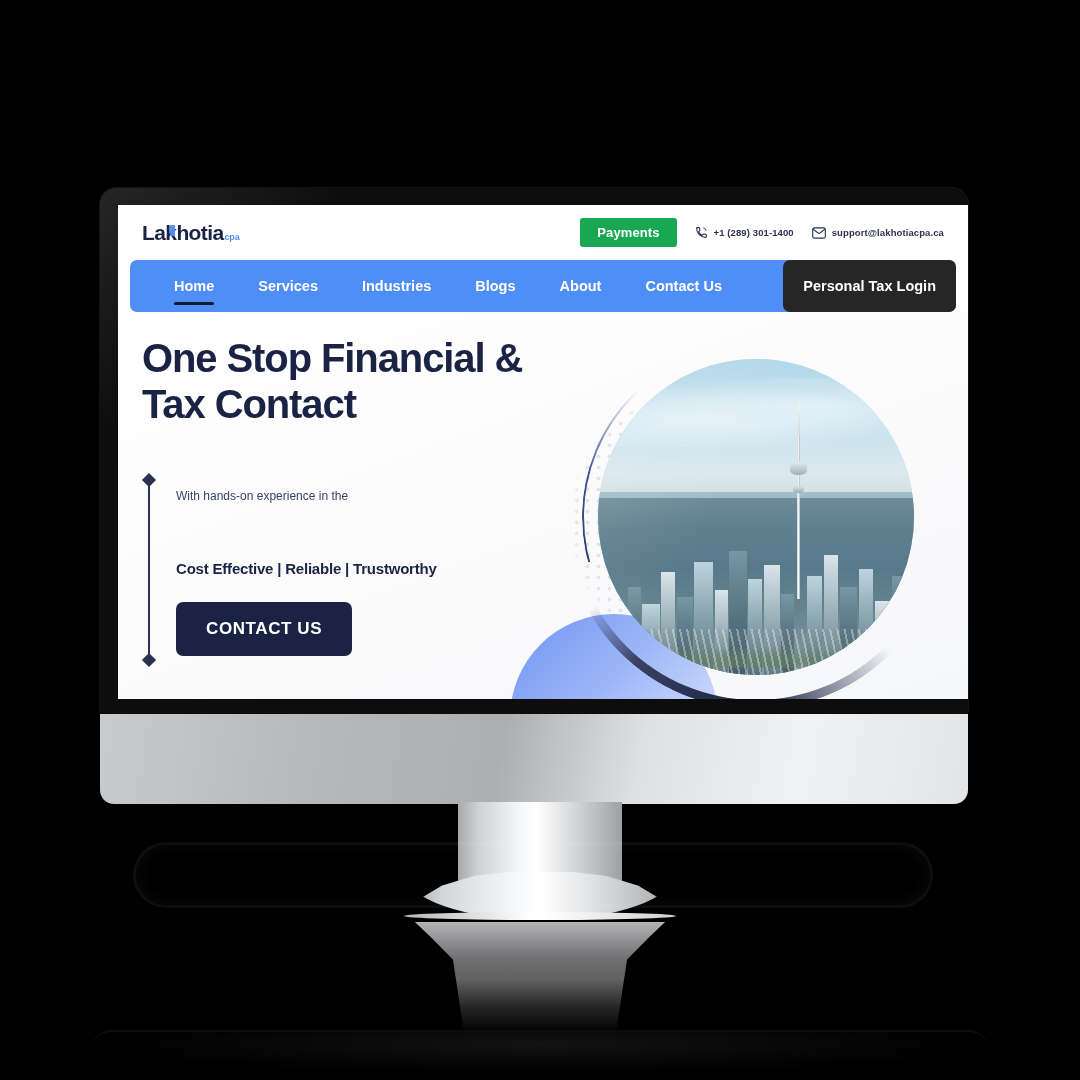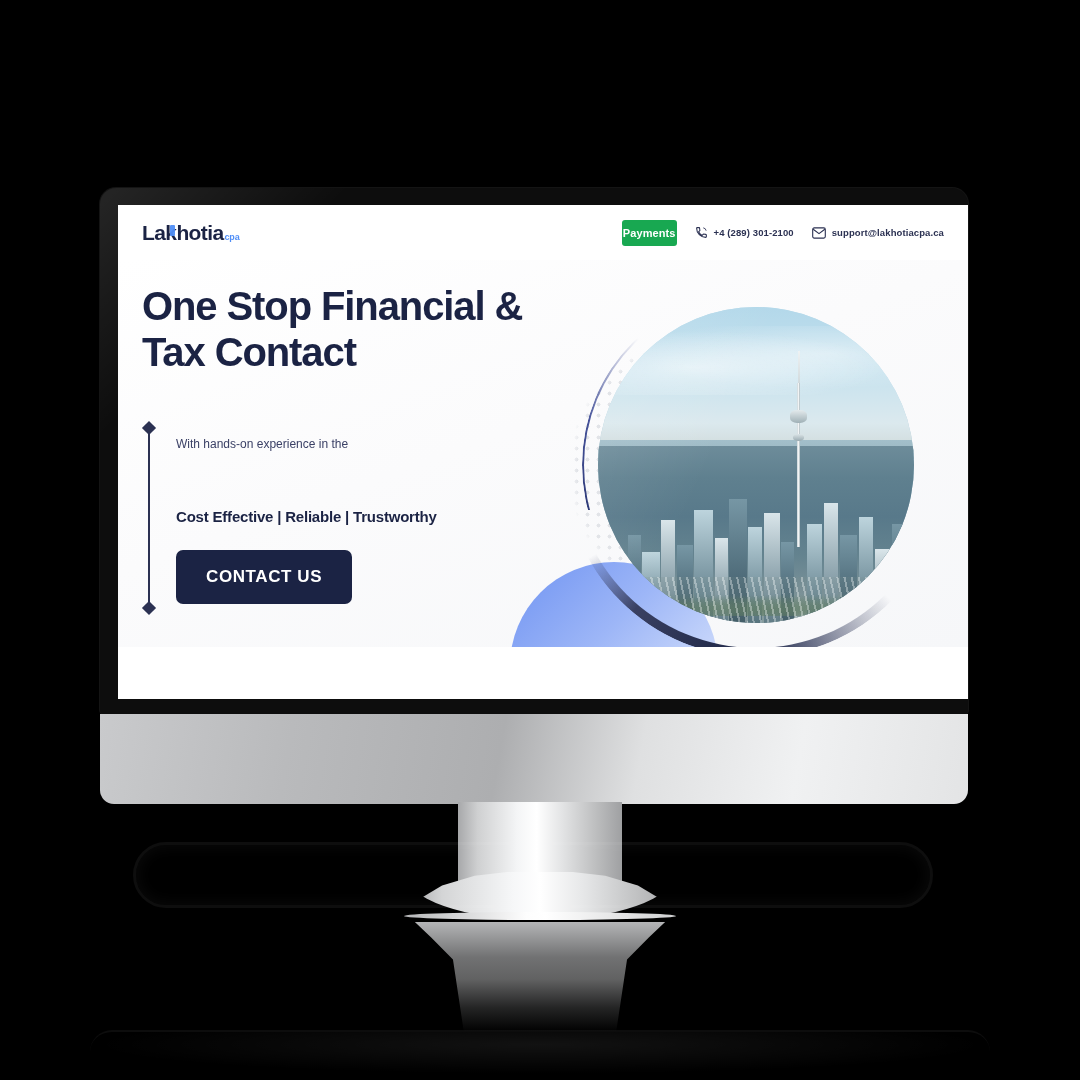--- a/index.html
+++ b/index.html
@@ -80,22 +80,22 @@
     color:#1b2344; line-height:1; position:relative;text-align:center;
   }
   .logo-k-dot{
     position:absolute; left:28px; top:3px; width:5px; height:11px;
     background:#4f8ef7; border-radius:1px; opacity:.95;
   }
   .logo-sub{ font-size:9px; font-weight:700; color:#4f8ef7; letter-spacing:-.2px;
     line-height:1; margin-bottom:1px; }
   .top-right{ margin-left:auto; display:flex; align-items:center; gap:18px; }
   .pay-btn{
-    background:#18a851; color:#fff; font-size:11px; font-weight:700;
-    padding:7px 1px; border-radius:3px; border:none; cursor:pointer;
+    background:#18a851; color:#fff; font-size:13px; font-weight:700;
+    padding:7px 17px; border-radius:3px; border:none; cursor:pointer;
     letter-spacing:.1px;
   }
   .contact-item{ display:flex; align-items:center; gap:6px;
     font-size:9.5px; color:#2b3152; font-weight:600; letter-spacing:.1px; }
   .contact-item svg{ display:block; }
 
   
   .nav-wrap{ position:relative; height:52px; background:#fff; padding:0 12px; }
   .nav-bar{
     position:relative; height:52px; background:#4f8ef7;
@@ -261,35 +261,46 @@
       <div class="top-right">
         <button class="pay-btn">Payments</button>
 
         <div class="contact-item">
           <span>
             <svg width="13" height="13" viewBox="0 0 24 24" fill="none" stroke="#2b3152" stroke-width="2" stroke-linecap="round" stroke-linejoin="round">
               <path d="M6.6 10.8a15 15 0 0 0 6.6 6.6l2.2-2.2a1 1 0 0 1 1-.24c1.1.37 2.3.57 3.5.57a1 1 0 0 1 1 1V20a1 1 0 0 1-1 1A17 17 0 0 1 3 4a1 1 0 0 1 1-1h3.5a1 1 0 0 1 1 1c0 1.2.2 2.4.57 3.5a1 1 0 0 1-.25 1z"></path>
               <path d="M16 3.5a5.5 5.5 0 0 1 4.5 4.5" stroke-width="1.6"></path>
             </svg>
           </span>
-          <span>+4 (289) 301-2100</span>
+          <span>+1 (289) 301-1400</span>
         </div>
 
         <div class="contact-item">
           <span>
             <svg width="14" height="12" viewBox="0 0 24 20" fill="none" stroke="#2b3152" stroke-width="1.9" stroke-linejoin="round">
               <rect x="1.2" y="1.2" width="21.6" height="17.6" rx="2.6"></rect>
               <path d="M2 3.6 12 11 22 3.6"></path>
             </svg>
           </span>
           <span>support@lakhotiacpa.ca</span>
         </div>
       </div>
     </div>
 
+    <div class="nav-wrap">
+      <div class="nav-bar">
+        <div class="nav-item active">Home</div>
+        <div class="nav-item">Services</div>
+        <div class="nav-item">Industries</div>
+        <div class="nav-item">Blogs</div>
+        <div class="nav-item">About</div>
+        <div class="nav-item">Contact Us</div>
+        <button class="login-btn">Personal Tax Login</button>
+      </div>
+    </div>
 
     <div class="hero">
 
       <div class="dots"></div>
       <div class="blue-circle"></div>
 
       <div class="circle-stack">
         <div class="ring-outer"></div>
         <div class="photo">
           <div class="sky"></div>

